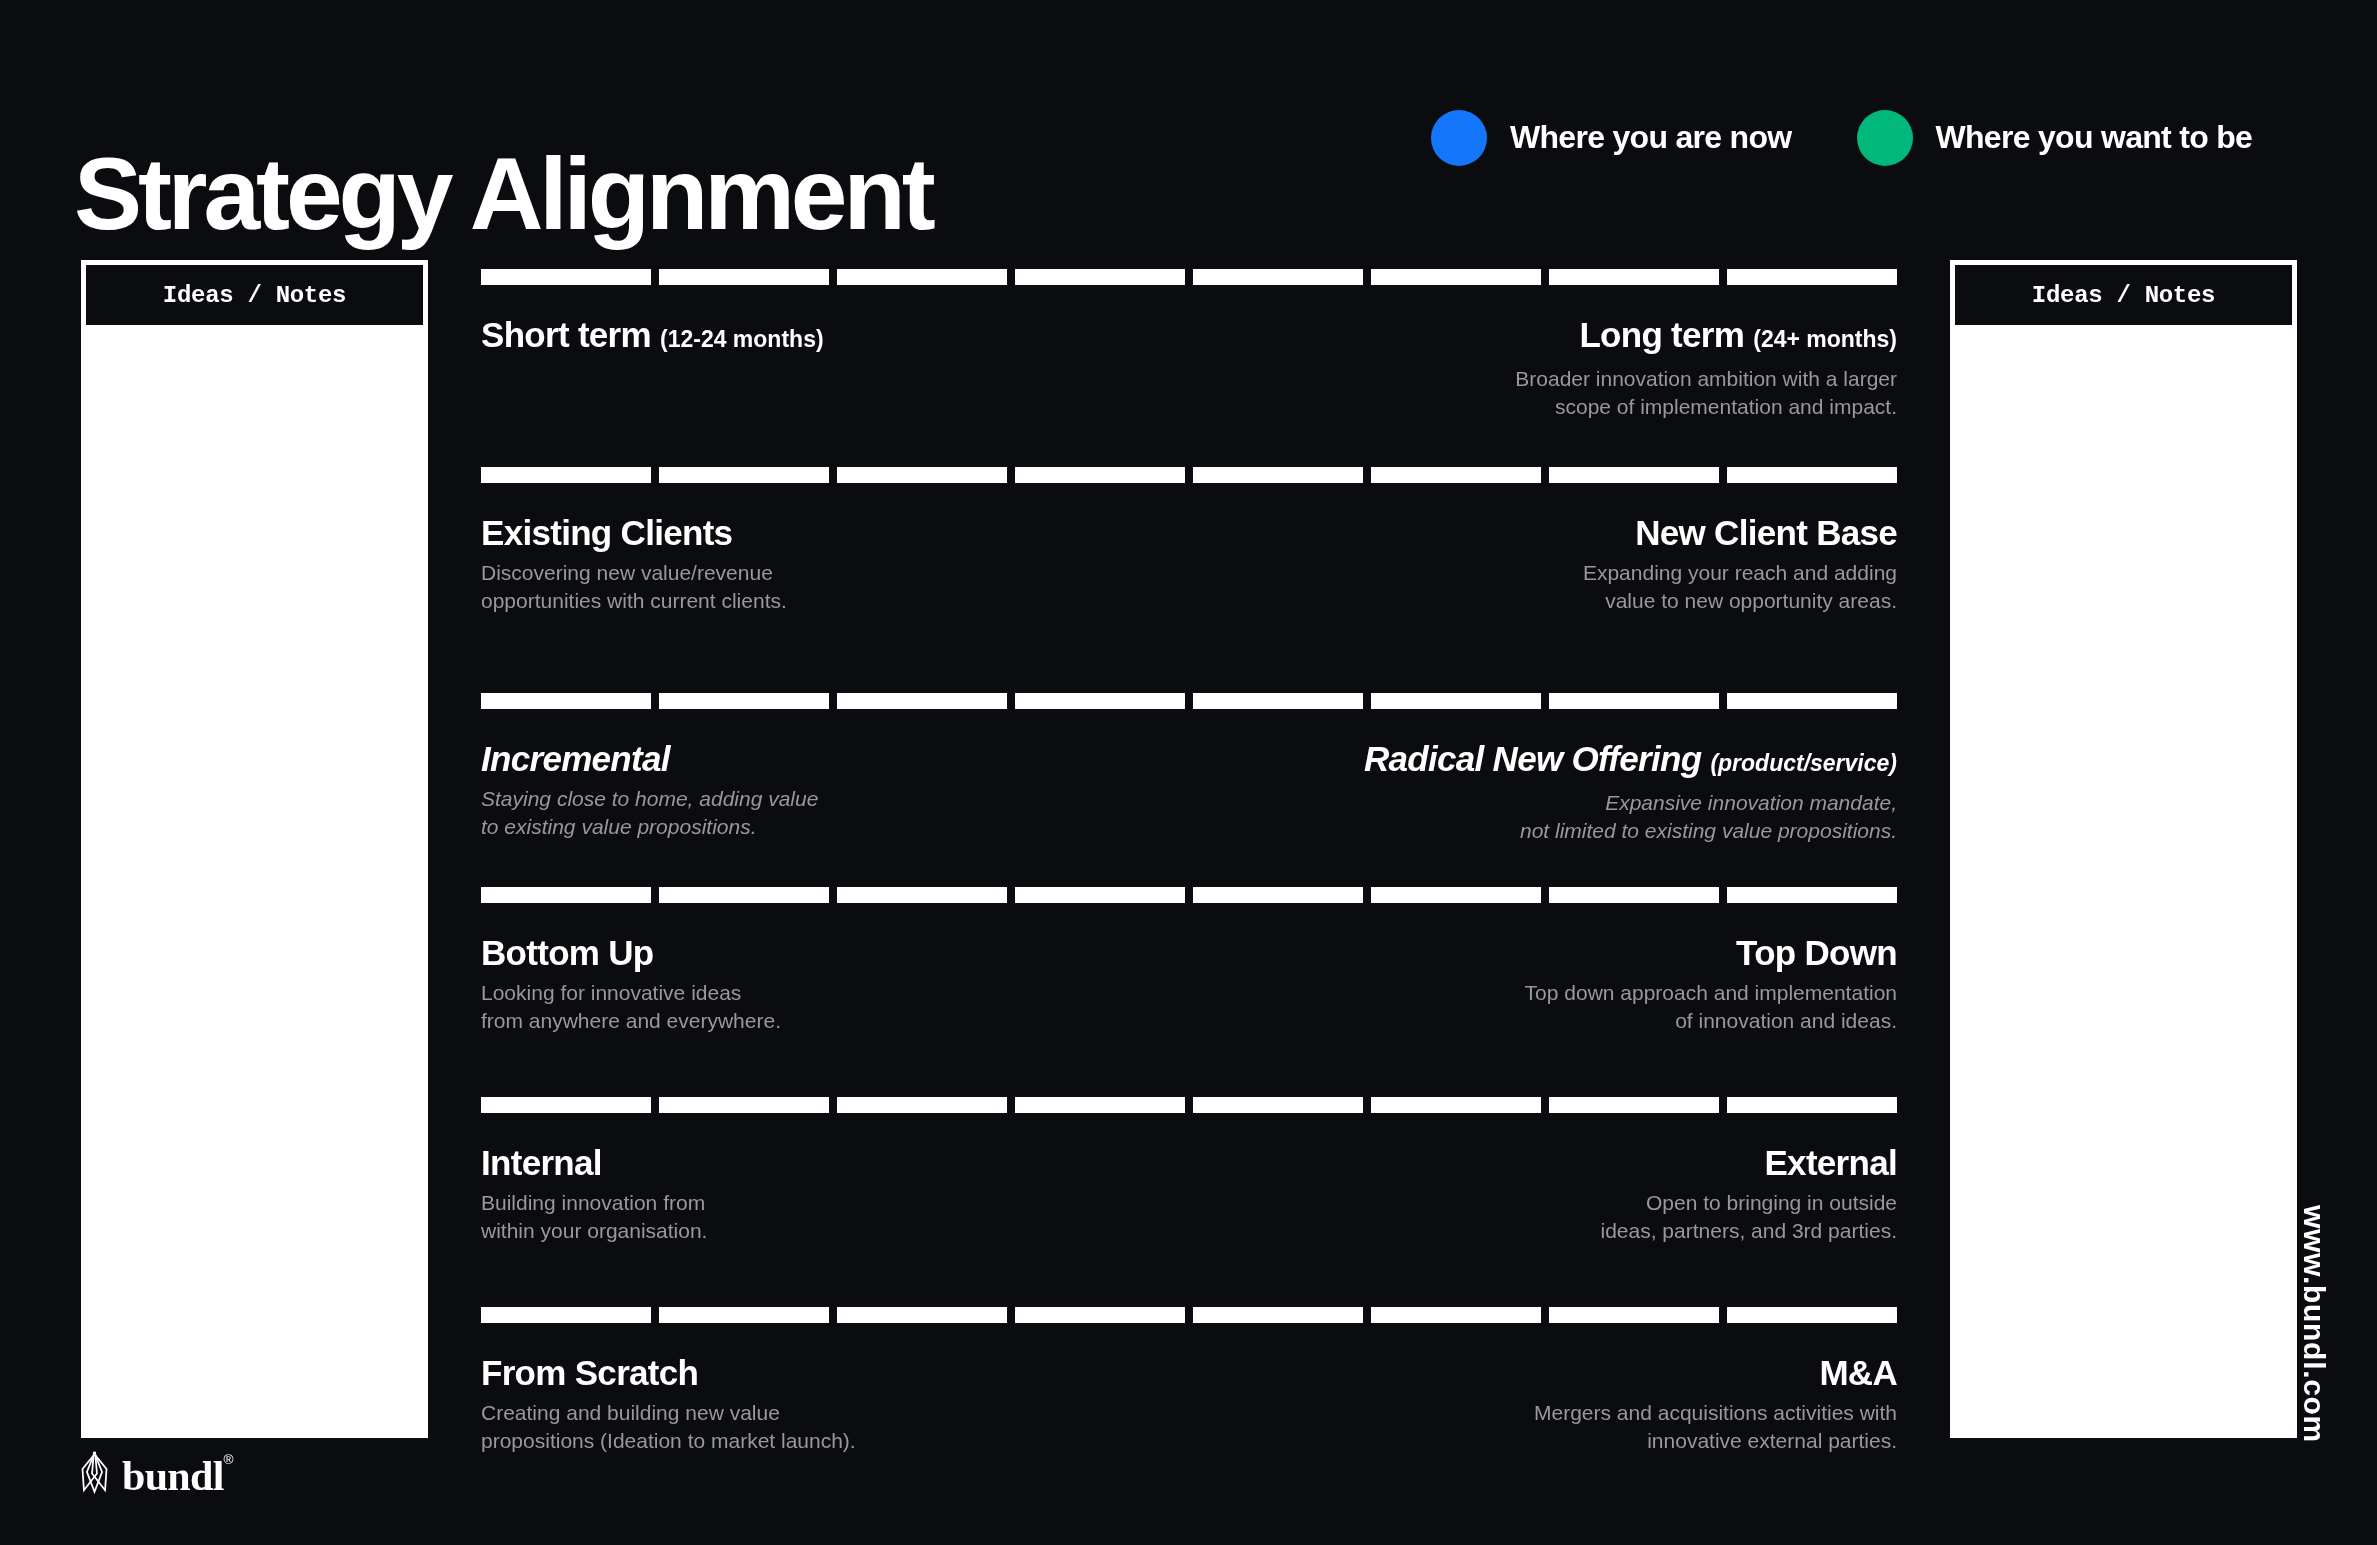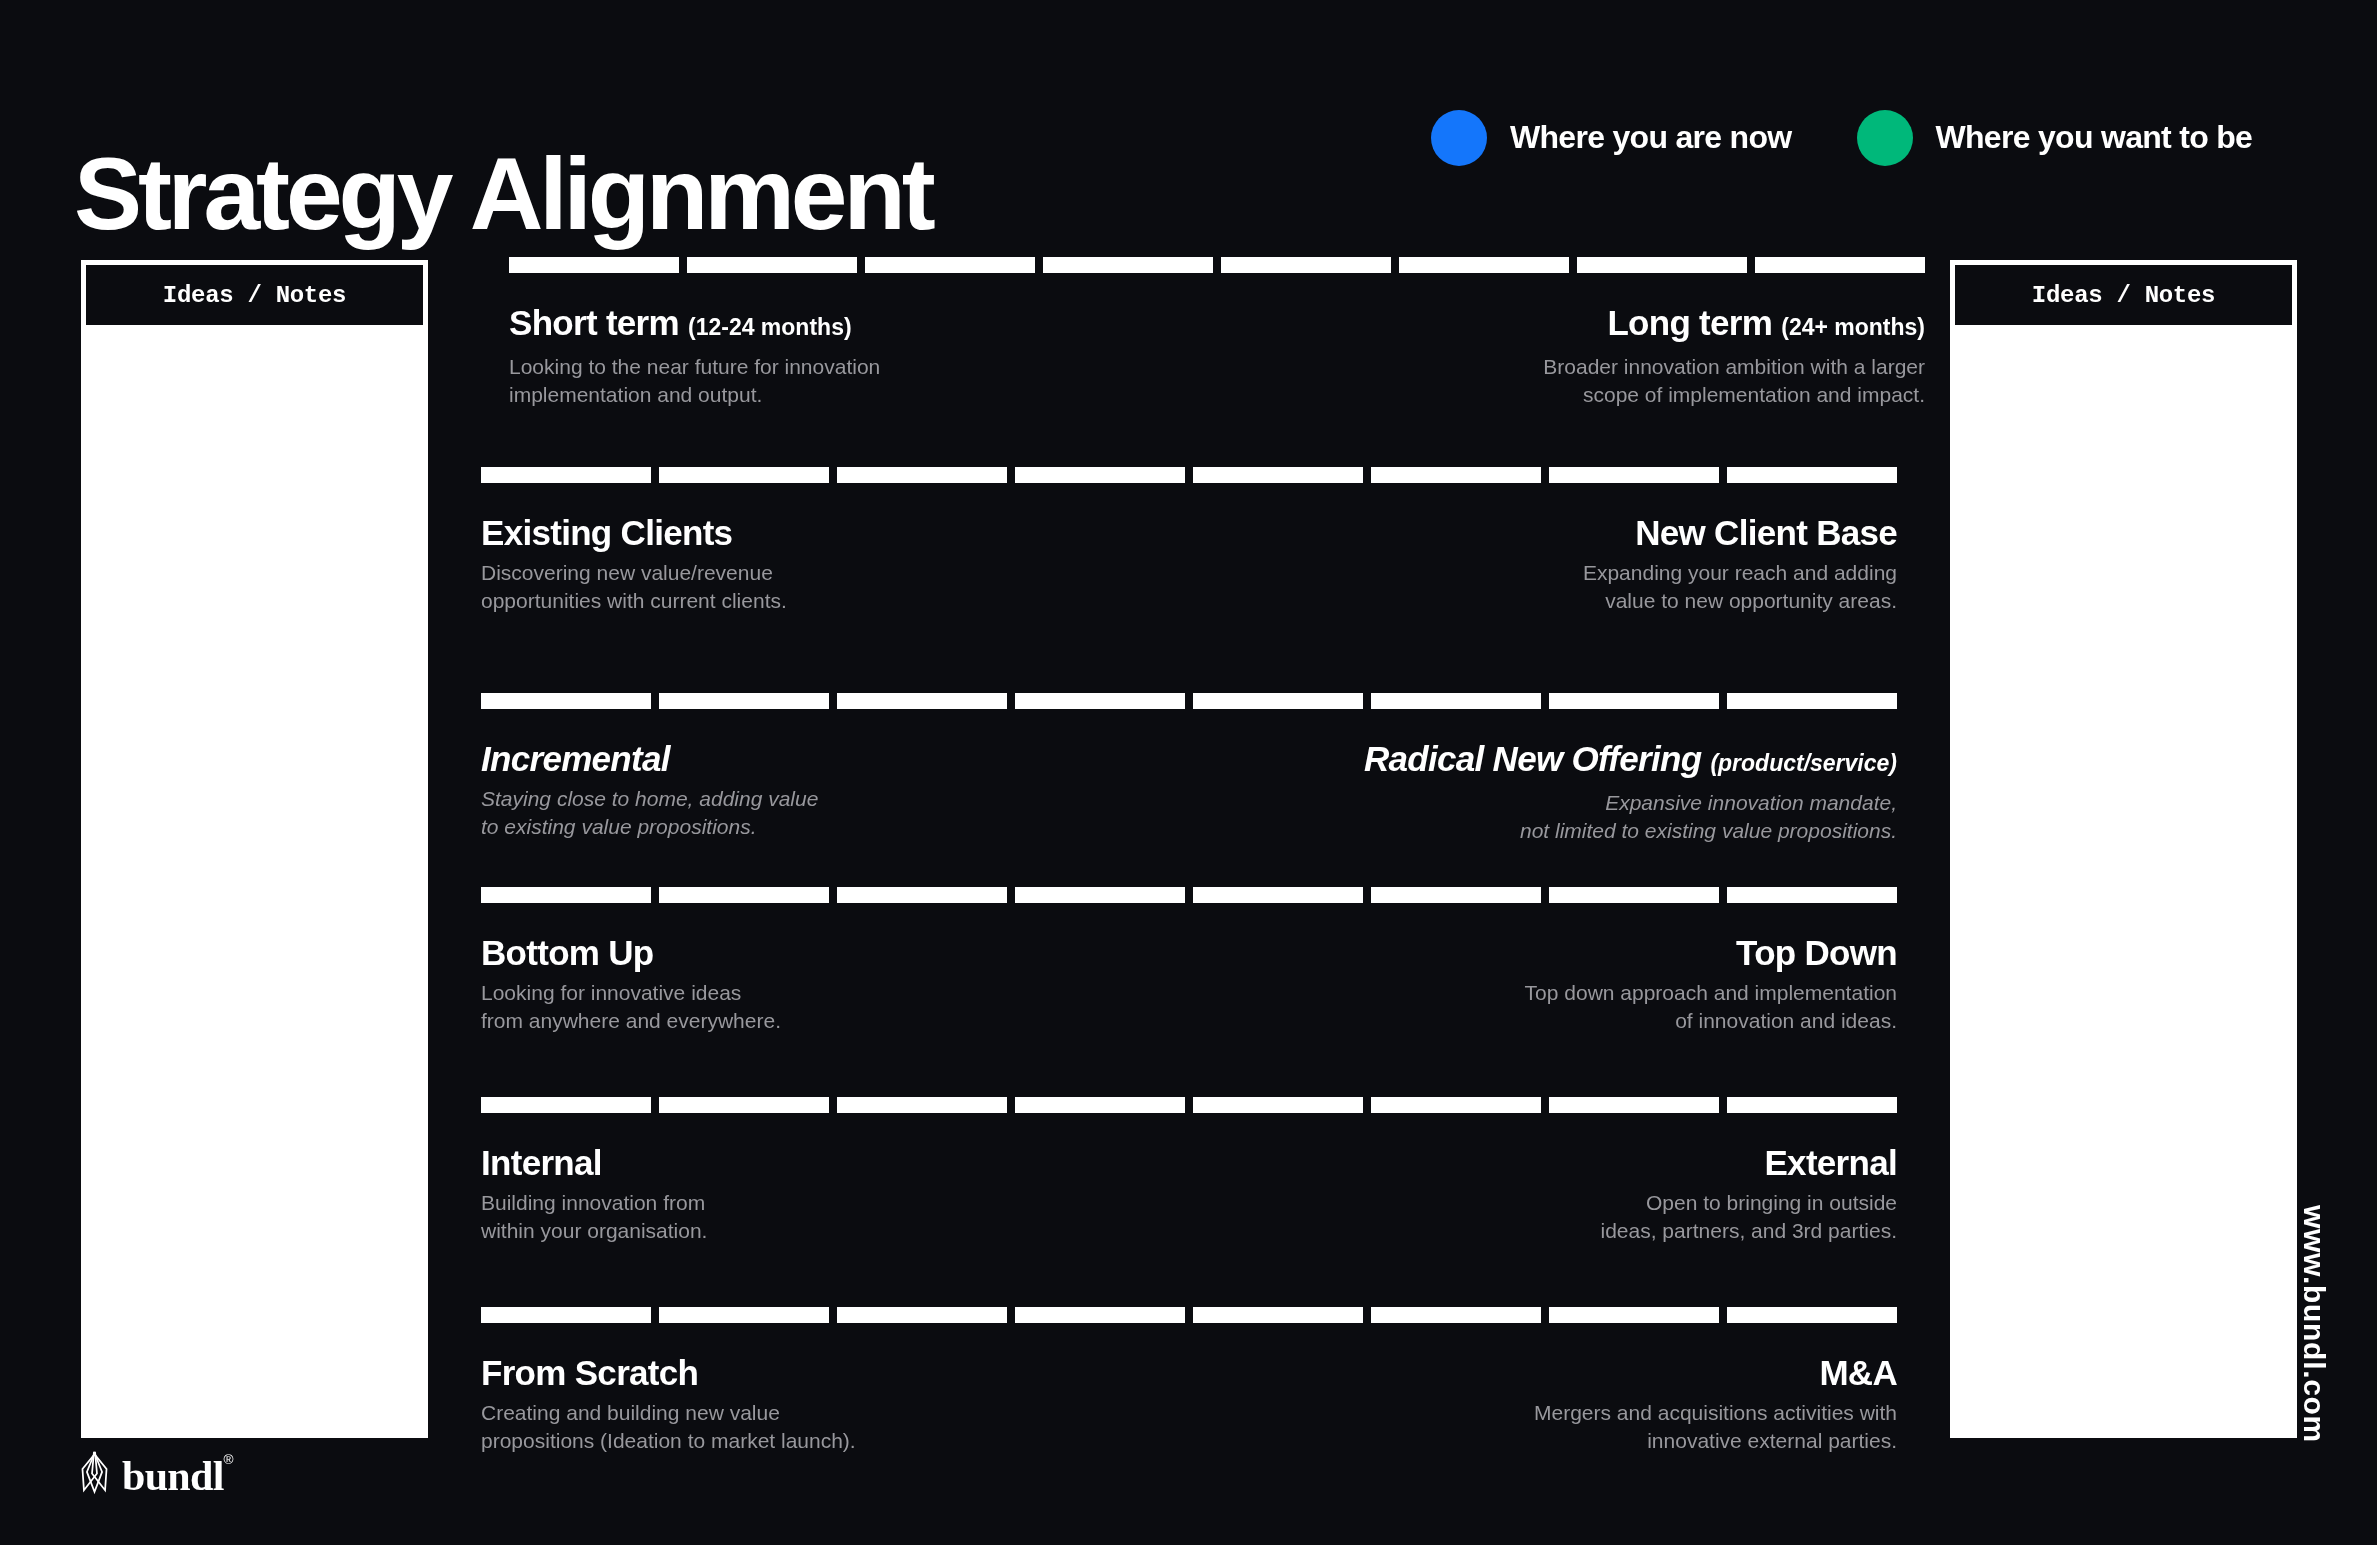--- a/index.html
+++ b/index.html
@@ -20,21 +20,21 @@
   
   .notes{position:absolute;top:260px;width:347px;height:1178px;background:#ffffff;box-sizing:border-box;padding:5.4px;font-family:Liberation Mono, monospace;}
   .notes.left{left:81px;}
   .notes.right{left:1950px;}
   .notes-header{height:60px;background:#0b0c10;display:flex;align-items:center;justify-content:center;}
   .notes-title{font-size:24px;font-weight:700;letter-spacing:-0.3px;color:#ffffff;}
   .notes-body{position:absolute;left:5.4px;right:5.4px;top:65px;bottom:5.4px;background:#ffffff;}
   
   #rows{position:absolute;left:481px;top:257px;width:1416px;height:1274px;}
   .row{position:absolute;left:0;width:1416px;height:210px;}
-  .row:nth-of-type(1){top:0;margin-left:28px;}
+  .row:nth-of-type(1){top:12px;}
   .row:nth-of-type(2){top:210px;}
   .row:nth-of-type(3){top:436px;font-style:italic;}
   .row:nth-of-type(4){top:630px;}
   .row:nth-of-type(5){top:840px;}
   .row:nth-of-type(6){top:1050px;}
   .track{position:absolute;top:0;left:0;right:0;height:16.3px;display:flex;gap:7.5px;}
   .seg{flex:1;background:#ffffff;}
   .cap{position:absolute;top:45px;width:840px;}
   .cap.l{left:0;text-align:left;}
   .cap.r{right:0;text-align:right;}
@@ -93,22 +93,20 @@
           <span class="seg"></span>
           <span class="seg"></span>
           <span class="seg"></span>
           <span class="seg"></span>
           <span class="seg"></span>
           <span class="seg"></span>
           <span class="seg"></span>
         </div>
       <div class="cap l">
         <h2><span>Short term</span> <span class="qual">(12-24 months)</span></h2>
-        <p class="desc">Looking to the near future for innovation
-implementation and output.</p>
       </div>
       <div class="cap r">
         <h2><span>Long term</span> <span class="qual">(24+ months)</span></h2>
         <p class="desc">Broader innovation ambition with a larger
 scope of implementation and impact.</p>
       </div>
     </div>
 
     <div class="row">
       <div class="track">

